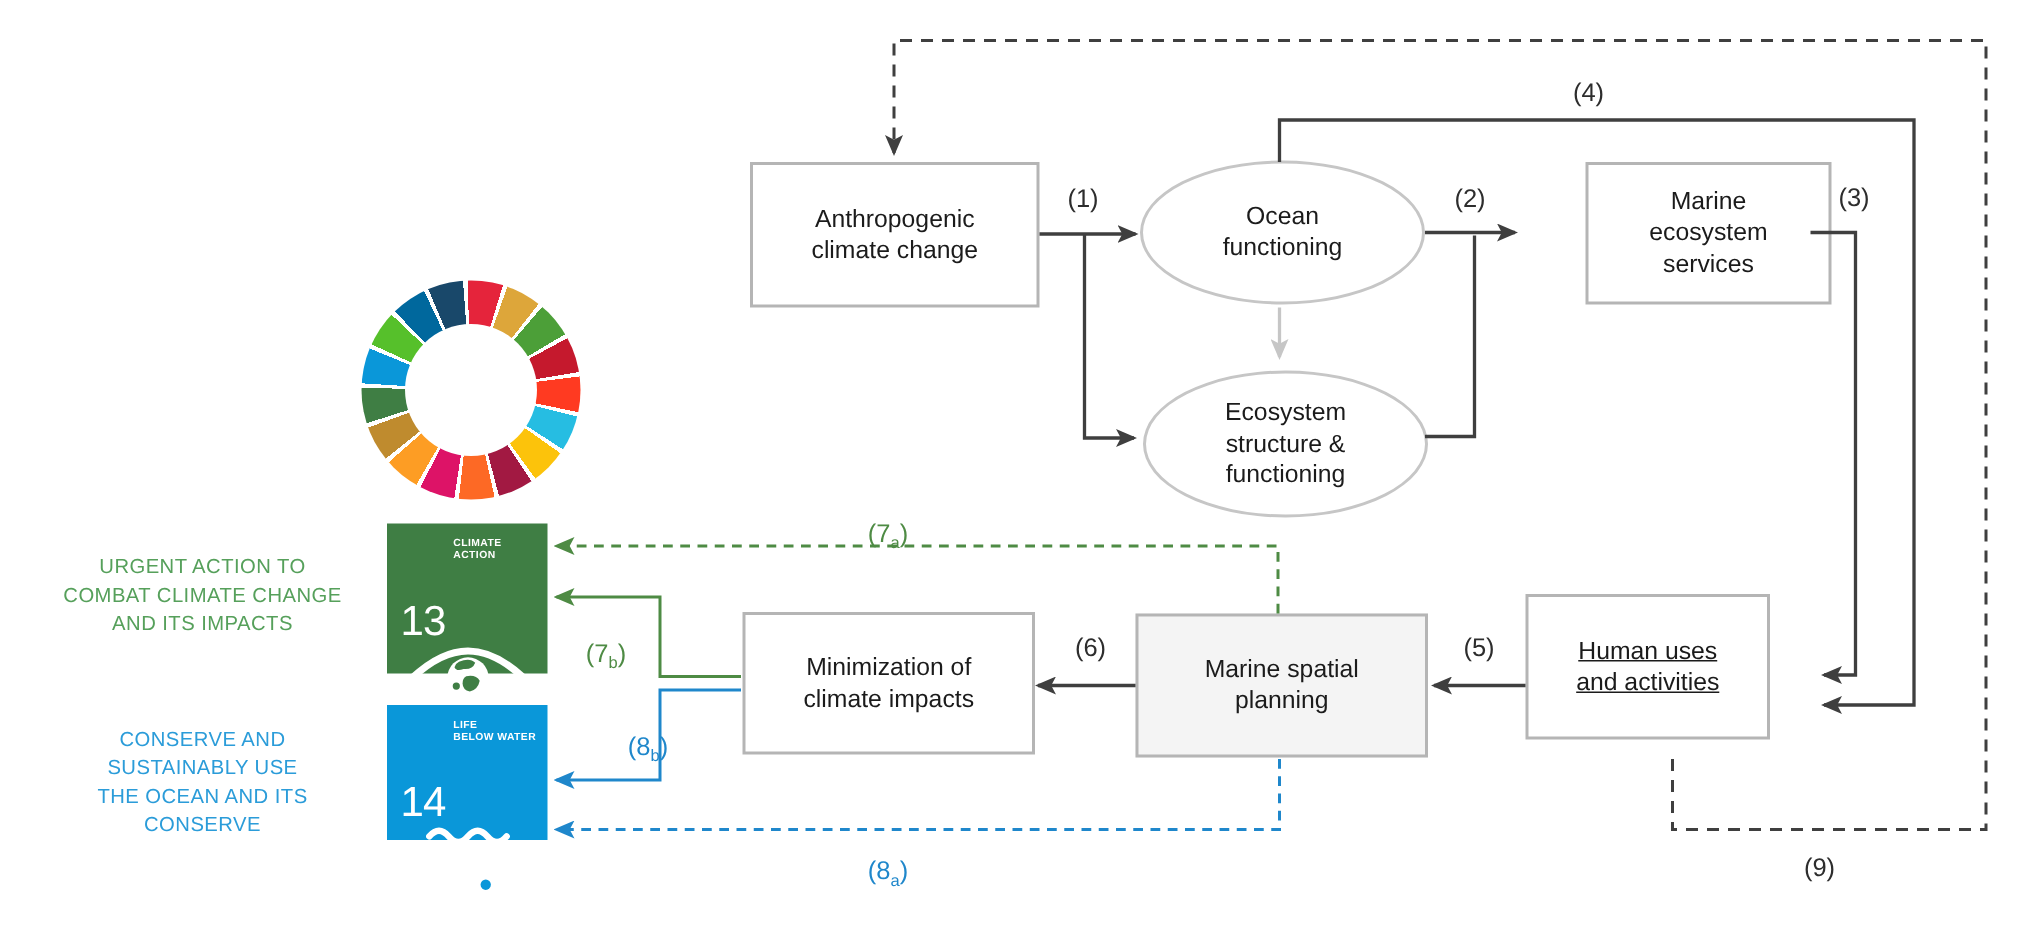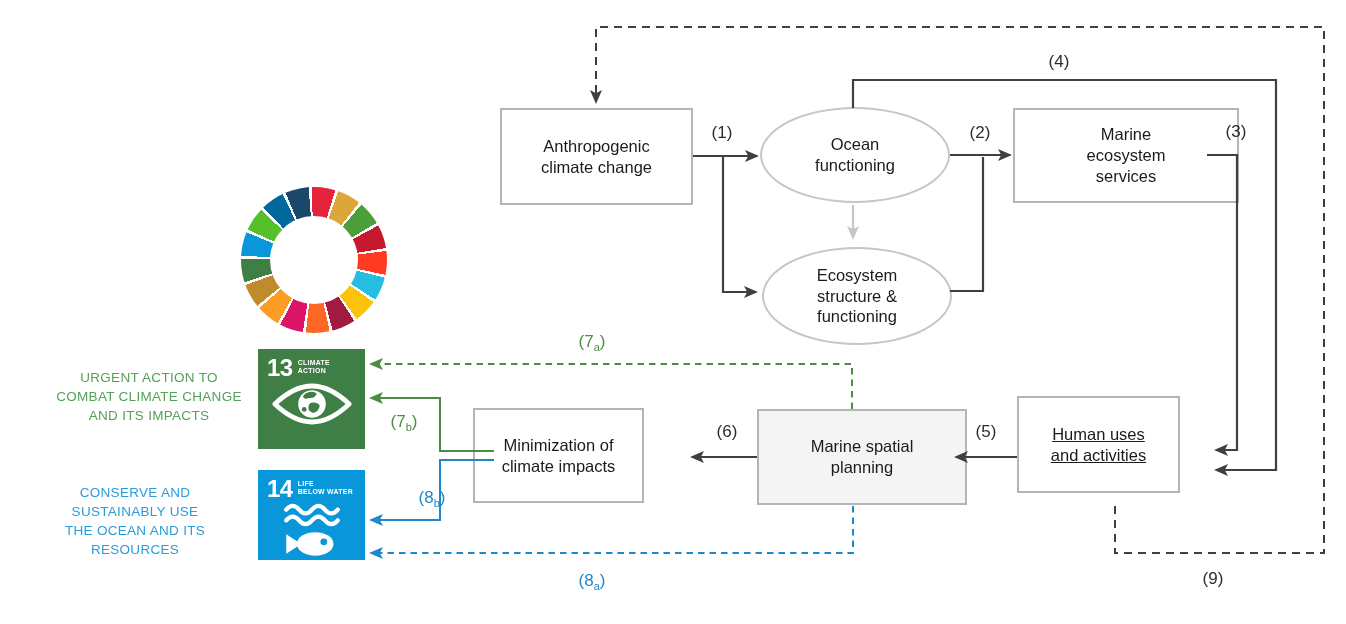--- a/index.html
+++ b/index.html
@@ -13,21 +13,21 @@
   .node-text{display:inline-block;}
 
   
   .ellipse{position:absolute;background:#fff;border:2px solid var(--gray-line);box-sizing:border-box;
        border-radius:50%;display:flex;align-items:center;justify-content:center;text-align:center;
        font-size:16.5px;line-height:1.26;color:#1b1b1b;}
 
   
   .lbl{position:absolute;transform:translate(-50%,-50%);font-size:17px;color:#2d2d2d;white-space:nowrap;}
   .lbl sub{font-size:11px;line-height:0;}
-  .lbl.green{color:var(--green-line);}
+  .lbl.green{color:var(--green-line);margin-top:14px;}
   .lbl.blue{color:var(--blue-line);}
 
   
   #arrows{position:absolute;left:0;top:0;width:1346px;height:624px;pointer-events:none;}
   .ln{fill:none;stroke-width:2.2px;}
   .ln-dark{stroke:var(--dark-line);}
   .ln-gray{stroke:var(--gray-line);}
   .ln-green{stroke:var(--green-line);stroke-width:2px;}
   .ln-blue{stroke:var(--blue-line);stroke-width:2px;}
   .dash-dark{stroke-dasharray:8 6;stroke-width:2px;}
@@ -38,21 +38,21 @@
   .mk-blue{fill:var(--blue-line);}
 
   
   #wheel{position:absolute;left:241px;top:187px;width:146px;height:146px;border-radius:50%;}
   #wheel .hole{position:absolute;left:50%;top:50%;width:88px;height:88px;border-radius:50%;
        background:#fff;transform:translate(-50%,-50%);}
 
   
   .sdg-tile{position:absolute;width:107px;color:#fff;box-sizing:border-box;}
   .sdg-head{display:flex;align-items:flex-start;padding:8px 6px 0 9px;}
-  .sdg-num{font-size:24px;font-weight:bold;line-height:0.95;letter-spacing:-0.5px;}
+  .sdg-num{font-size:28px;font-weight:normal;line-height:0.95;letter-spacing:-0.5px;margin-top:44px;}
   .sdg-title{margin-left:5px;margin-top:2px;font-size:6.9px;font-weight:bold;letter-spacing:.3px;line-height:1.2;}
   .sdg-title span{display:block;}
   .sdg-icon-wrap{display:flex;justify-content:center;}
 
   
   .desc{position:absolute;width:240px;text-align:center;font-size:13.5px;line-height:19px;letter-spacing:.3px;}
   .desc.green{color:var(--green-text);}
   .desc.blue{color:var(--blue-text);}
 </style>
 </head>
@@ -95,57 +95,57 @@
       <svg width="80" height="58" viewBox="0 0 64 54">
         <path d="M8,8 q6,-7 12,0 q6,7 12,0 q6,-7 12,0 q6,7 12,0" fill="none" stroke="#fff" stroke-width="4" stroke-linecap="round"></path>
         <path d="M8,18 q6,-7 12,0 q6,7 12,0 q6,-7 12,0 q6,7 12,0" fill="none" stroke="#fff" stroke-width="4" stroke-linecap="round"></path>
         <ellipse cx="35" cy="40" rx="17" ry="11" fill="#fff"></ellipse>
         <path d="M22,40 L8,31 L8,49 Z" fill="#fff"></path>
         <circle cx="43" cy="38" r="3.2" style="fill:var(--sdg14-color)"></circle>
       </svg>
     </div>
   </div>
 
-  <div class="desc green" style="left:29px;top:368px;">
+  <div class="desc green" style="left:15px;top:368px;">
     <div>URGENT ACTION TO</div>
     <div>COMBAT CLIMATE CHANGE</div>
     <div>AND ITS IMPACTS</div>
   </div>
   <div class="desc blue" style="left:15px;top:483px;">
     <div>CONSERVE AND</div>
     <div>SUSTAINABLY USE</div>
     <div>THE OCEAN AND ITS</div>
-    <div>RESOURCES</div>
+    <div>CONSERVE</div>
   </div>
 
   <div class="box" style="left:500px;top:108px;width:193px;height:97px;">
     <span class="node-text" style="max-width:130px;">Anthropogenic climate change</span>
   </div>
 
   <div class="ellipse" style="left:760px;top:107px;width:190px;height:96px;">
     <span class="node-text" style="max-width:90px;">Ocean functioning</span>
   </div>
 
   <div class="ellipse" style="left:762px;top:247px;width:190px;height:98px;text-align:center;">
     <span class="node-text" style="max-width:100px;">Ecosystem structure &amp; functioning</span>
   </div>
 
-  <div class="box" style="left:1013px;top:108px;width:226px;height:95px;">
+  <div class="box" style="left:1057px;top:108px;width:164px;height:95px;">
     <span class="node-text" style="max-width:90px;">Marine ecosystem services</span>
   </div>
 
   <div class="box" style="left:1017px;top:396px;width:163px;height:97px;text-decoration:underline;">
     <span class="node-text" style="max-width:115px;">Human uses and activities</span>
   </div>
 
-  <div class="box shaded" style="left:757px;top:409px;width:210px;height:96px;">
+  <div class="box shaded" style="left:757px;top:409px;width:195px;height:96px;">
     <span class="node-text" style="max-width:120px;">Marine spatial planning</span>
   </div>
 
-  <div class="box" style="left:473px;top:408px;width:171px;height:95px;">
+  <div class="box" style="left:495px;top:408px;width:195px;height:95px;">
     <span class="node-text" style="max-width:125px;">Minimization of climate impacts</span>
   </div>
 
   <svg id="arrows">
     <defs>
       <marker id="mkD" markerUnits="userSpaceOnUse" markerWidth="14" markerHeight="12" refX="12" refY="6" orient="auto">
         <path class="mk-dark" d="M0,0 L14,6 L0,12 L3.2,6 Z"></path>
       </marker>
       <marker id="mkG" markerUnits="userSpaceOnUse" markerWidth="14" markerHeight="12" refX="12" refY="6" orient="auto">
         <path class="mk-green" d="M0,0 L14,6 L0,12 L3.2,6 Z"></path>

